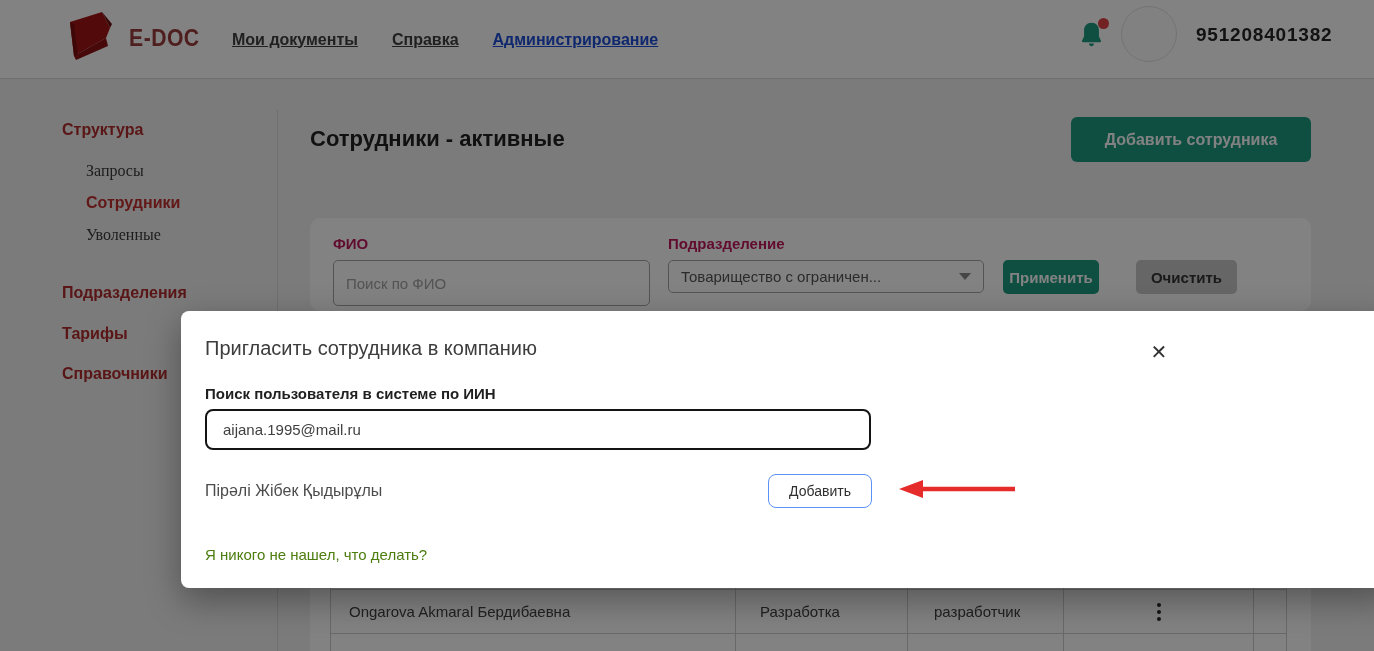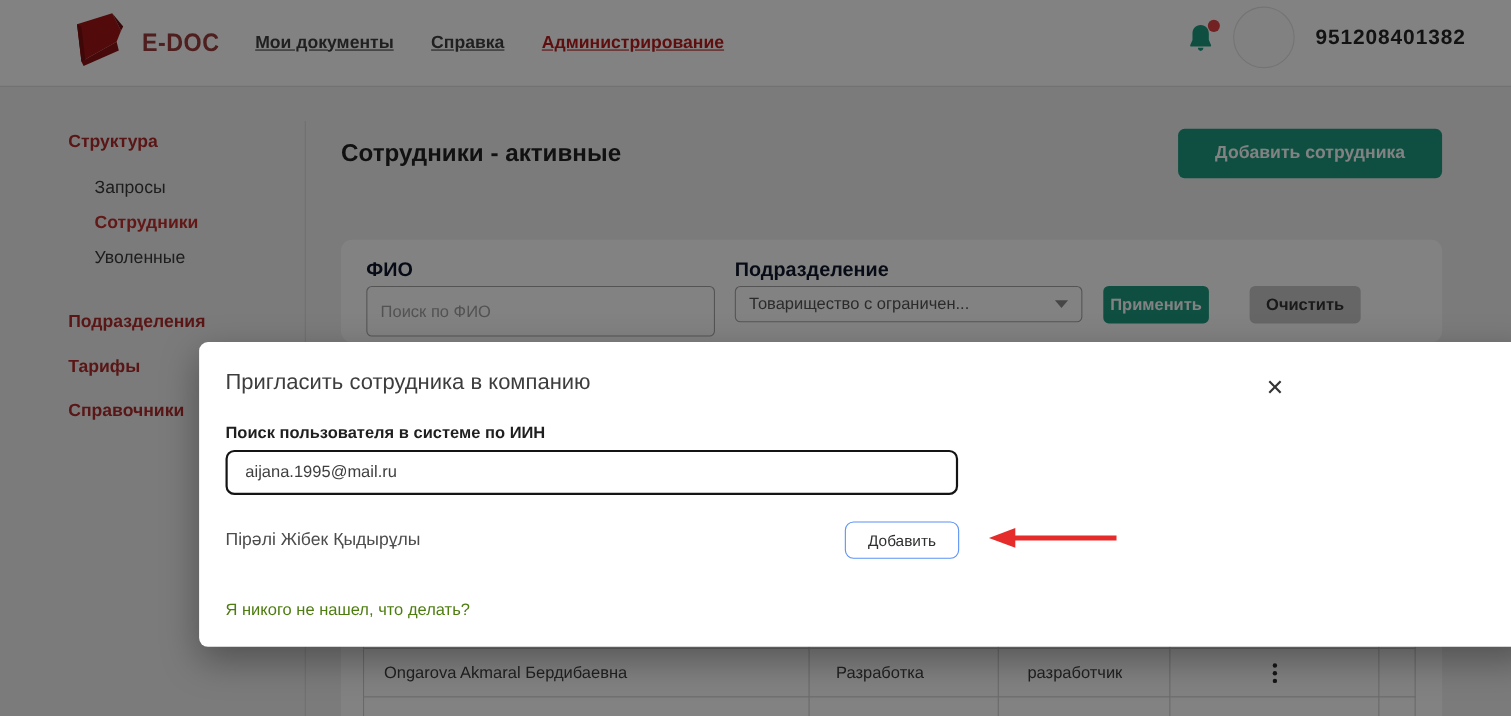--- a/index.html
+++ b/index.html
@@ -6,39 +6,39 @@
   html,body { width:1374px; height:651px; }
   body { font-family:"Liberation Sans", sans-serif; }
   .page { position:relative; width:1374px; height:651px; overflow:hidden; background:#f2f2f2; }
 
   
   .topbar { position:absolute; left:0; top:0; width:1374px; height:79px; background:#ffffff; border-bottom:1px solid #dcdcdc; }
   .logo { position:absolute; left:62px; top:8px; display:flex; align-items:center; gap:10px; cursor:pointer; }
   .logo-text { font-size:23px; font-weight:bold; color:#9c3c3c; letter-spacing:.5px; transform:scaleX(.92); }
   .nav { position:absolute; left:232px; top:0; height:79px; display:flex; align-items:center; gap:34px; }
   .nav-item { font-size:16px; font-weight:600; color:#3f3f3f; cursor:pointer; white-space:nowrap;text-decoration:underline; }
-  .nav-item.active { color:#b91c1c; }
+  .nav-item.active { color:#1d4ed8; }
   .bell-wrap { position:absolute; left:1078px; top:20px; width:30px; height:34px; cursor:pointer; }
   .badge { position:absolute; right:-1px; top:-2px; width:11px; height:11px; border-radius:50%; background:#e04343; }
   .avatar { position:absolute; left:1121px; top:6px; width:56px; height:56px; border-radius:50%; background:#fdfdfd; border:1px solid #e3e3e3; cursor:pointer; }
   .user-id { position:absolute; left:1196px; top:24px; font-size:19px; font-weight:600; color:#262626; letter-spacing:.8px; }
 
   
   .sidebar-divider { position:absolute; left:277px; top:110px; width:1px; height:541px; background:#d9d9d9; }
   .side-item { position:absolute; font-size:16px; cursor:pointer; white-space:nowrap; }
   .side-red { color:#b12c2c; font-weight:bold; }
-  .side-plain { color:#3a3a3a; }
+  .side-plain { color:#3a3a3a;font-family:Liberation Serif, serif; }
 
   
   .page-title { position:absolute; left:310px; top:126px; font-size:22px; font-weight:bold; color:#232323; }
   .btn { display:flex; align-items:center; justify-content:center; border:none; cursor:pointer; font-family:inherit; }
   .add-employee { position:absolute; left:1071px; top:117px; width:240px; height:45px; background:#1d9b80; color:#fff; font-size:16px; font-weight:600; border-radius:6px; }
 
   .filter-card { position:absolute; left:310px; top:218px; width:1001px; height:93px; background:#ffffff; border-radius:10px; }
-  .f-label { position:absolute; top:17px; font-size:18px; font-weight:bold; color:#0f172a; }
+  .f-label { position:absolute; top:17px; font-size:15px; font-weight:bold; color:#be185d; }
   .fio-input { position:absolute; left:23px; top:42px; width:317px; height:46px; border:1px solid #a6a6a6; border-radius:5px; padding:0 12px; font-size:15px; color:#444; background:#fff; font-family:inherit; }
   .fio-input::placeholder { color:#a3a3a3; }
   .dept-select { position:absolute; left:358px; top:42px; width:316px; height:33px; border:1px solid #a6a6a6; border-radius:5px; background:#fff; display:flex; align-items:center; padding:0 12px; cursor:pointer; }
   .dept-select span { font-size:15px; color:#555; white-space:nowrap; overflow:hidden; }
   .caret { margin-left:auto; width:0; height:0; border-left:6px solid transparent; border-right:6px solid transparent; border-top:7px solid #8a8a8a; }
   .apply-btn { position:absolute; left:693px; top:42px; width:96px; height:34px; background:#1d9b80; color:#fff; font-size:15px; font-weight:600; border-radius:5px; }
   .clear-btn { position:absolute; left:826px; top:42px; width:101px; height:34px; background:#c9c9c9; color:#333; font-size:15px; font-weight:600; border-radius:5px; }
 
   
   .table-card { position:absolute; left:310px; top:337px; width:1001px; height:330px; background:#ffffff; border-radius:10px 10px 0 0; }

